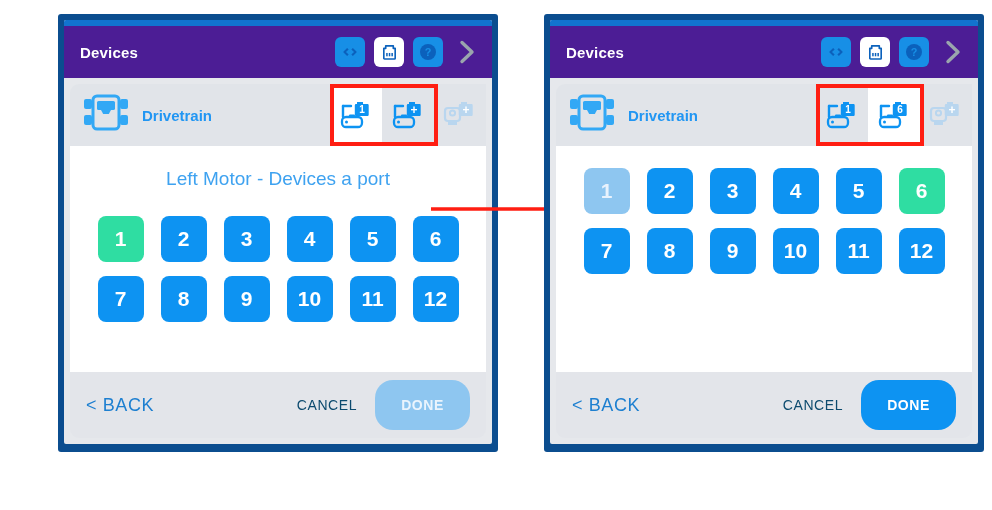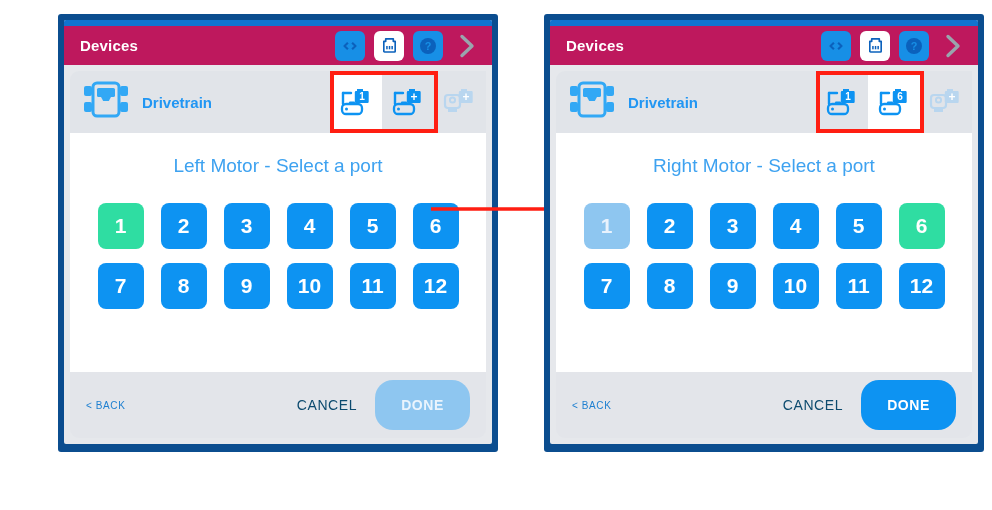--- a/index.html
+++ b/index.html
@@ -38,22 +38,22 @@
   
   .accent-strip{
     height:6px;
     background:#1273cf;
     flex:0 0 auto;
   }
 
   
   .header{
     flex:0 0 auto;
-    height:39px;
-    background:#be185d;
+    height:52px;
+    background:#4c1d95;
     display:flex;
     align-items:center;
     padding:0 12px 0 16px;
     box-sizing:border-box;
   }
   .header-title{
     color:#ffffff;
     font-size:15px;
     font-weight:bold;
     letter-spacing:.2px;
@@ -164,21 +164,21 @@
     margin:0 6px 6px 6px;
     background:#e3e5ea;
     border-radius:0 0 9px 9px;
     display:flex;
     align-items:center;
     padding:0 16px;
     box-sizing:border-box;
   }
   .back-btn{
     color:#1d7fd0;
-    font-size:10px;
+    font-size:18px;
     letter-spacing:.6px;
     flex:1 1 auto;
   }
   .cancel-btn{
     color:#0c4a6e;
     font-size:14px;
     letter-spacing:.6px;
     margin-right:18px;
   }
   .done-btn{
@@ -292,21 +292,21 @@
             <path d="M21 4h6v2h4.5a1.2 1.2 0 0 1 1.2 1.2v9.6a1.2 1.2 0 0 1-1.2 1.2H20a1.2 1.2 0 0 1-1.2-1.2V7.2A1.2 1.2 0 0 1 20 6h1z" fill="#b9d6ef"></path>
             <text x="26" y="15.5" font-family="Liberation Sans, sans-serif" font-size="12" font-weight="bold" text-anchor="middle" fill="#ffffff">+</text>
           </svg>
         </div>
 
         <div class="redbox"></div>
       </div>
     </div>
 
     <div class="body">
-      <div class="prompt">Left Motor - Select a port</div>
+      <div class="prompt">Left Motor - Devices a port</div>
       <div class="port-grid">
           <div class="port selected">1</div>
           <div class="port">2</div>
           <div class="port">3</div>
           <div class="port">4</div>
           <div class="port">5</div>
           <div class="port">6</div>
           <div class="port">7</div>
           <div class="port">8</div>
           <div class="port">9</div>
@@ -419,21 +419,20 @@
             <path d="M21 4h6v2h4.5a1.2 1.2 0 0 1 1.2 1.2v9.6a1.2 1.2 0 0 1-1.2 1.2H20a1.2 1.2 0 0 1-1.2-1.2V7.2A1.2 1.2 0 0 1 20 6h1z" fill="#b9d6ef"></path>
             <text x="26" y="15.5" font-family="Liberation Sans, sans-serif" font-size="12" font-weight="bold" text-anchor="middle" fill="#ffffff">+</text>
           </svg>
         </div>
 
         <div class="redbox"></div>
       </div>
     </div>
 
     <div class="body">
-      <div class="prompt">Right Motor - Select a port</div>
       <div class="port-grid">
           <div class="port disabled">1</div>
           <div class="port">2</div>
           <div class="port">3</div>
           <div class="port">4</div>
           <div class="port">5</div>
           <div class="port selected">6</div>
           <div class="port">7</div>
           <div class="port">8</div>
           <div class="port">9</div>

